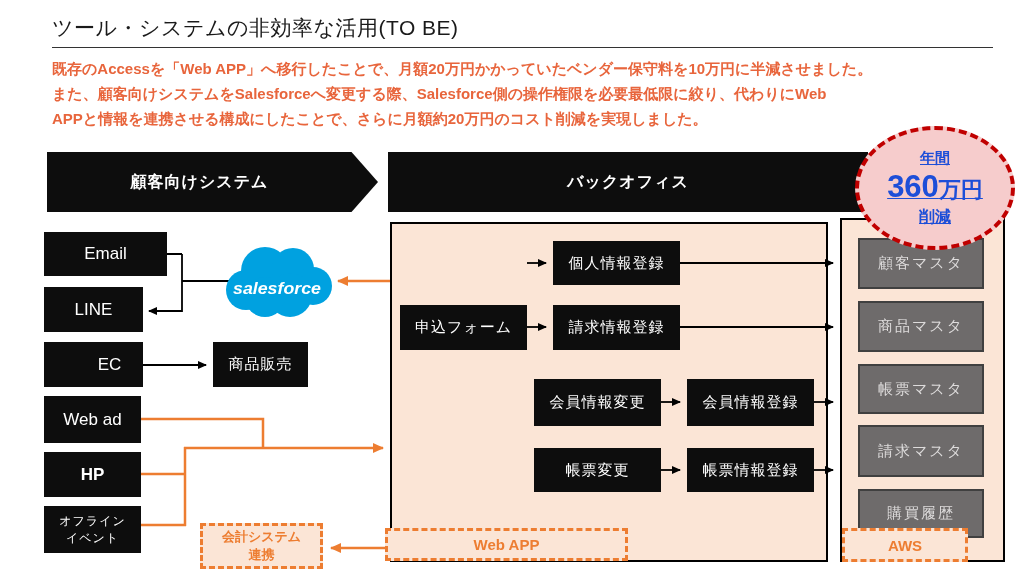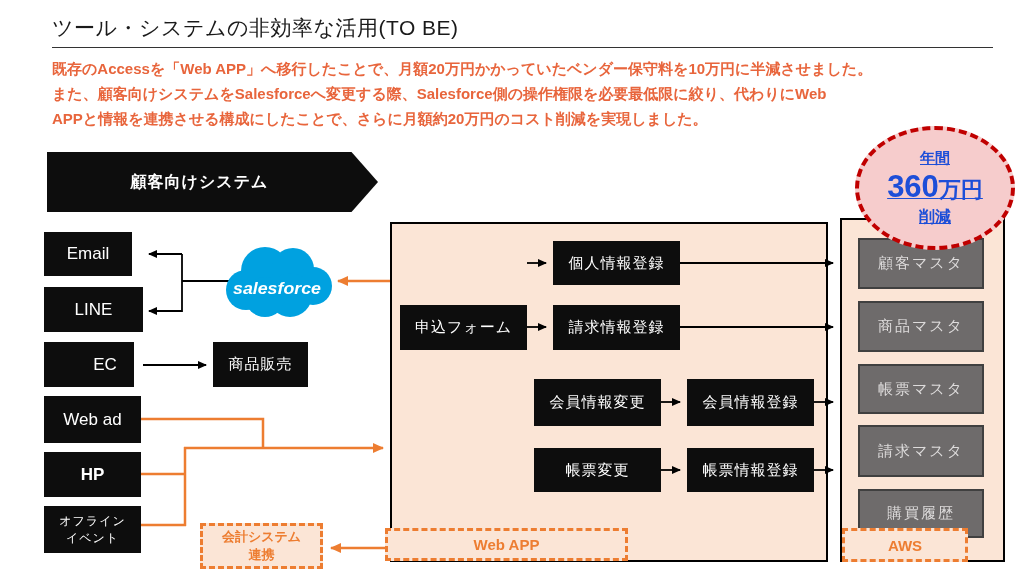--- a/index.html
+++ b/index.html
@@ -74,20 +74,21 @@
   <div class="abs" id="title">ツール・システムの非効率な活用(TO BE)</div>
   <div class="abs" id="title-rule"></div>
 
   <div class="abs" id="description">
     <div>既存のAccessを「Web APP」へ移行したことで、月額20万円かかっていたベンダー保守料を10万円に半減させました。</div>
     <div>また、顧客向けシステムをSalesforceへ変更する際、Salesforce側の操作権限を必要最低限に絞り、代わりにWeb</div>
     <div>APPと情報を連携させる構成にしたことで、さらに月額約20万円のコスト削減を実現しました。</div>
   </div>
 
   <div class="abs lane-header" id="lane-customer">顧客向けシステム</div>
+  <div class="abs lane-header" id="lane-backoffice">バックオフィス</div>
 
   <div class="abs" id="badge">
     <div class="u" id="badge-period">年間</div>
     <div class="u" id="badge-amount-row"><span id="badge-amount">360</span><span id="badge-unit">万円</span></div>
     <div class="u" id="badge-action">削減</div>
   </div>
 
   <div class="abs panel" id="panel-webapp"></div>
   <div class="abs panel" id="panel-db"></div>
 
@@ -119,23 +120,23 @@
       <line x1="390" y1="281" x2="338" y2="281" marker-end="url(#mo)"></line>
       <polyline points="141,419 263,419 263,448"></polyline>
       <line x1="141" y1="474" x2="186" y2="474"></line>
       <line x1="141" y1="525" x2="186" y2="525"></line>
       <line x1="185" y1="526" x2="185" y2="447"></line>
       <line x1="184" y1="448" x2="383" y2="448" marker-end="url(#mo)"></line>
       <line x1="390" y1="548" x2="331" y2="548" marker-end="url(#mo)"></line>
     </g>
   </svg>
 
-  <div class="abs blackbox channel" style="left:44px;top:232px;width:88px;height:44px;">Email</div>
+  <div class="abs blackbox channel" style="left:44px;top:232px;width:123px;height:44px;">Email</div>
   <div class="abs blackbox channel" style="left:44px;top:287px;width:99px;height:45px;">LINE</div>
-  <div class="abs blackbox channel" style="left:44px;top:342px;width:90px;height:45px;padding-left:32px;">EC</div>
+  <div class="abs blackbox channel" style="left:44px;top:342px;width:99px;height:45px;padding-left:32px;">EC</div>
   <div class="abs blackbox channel" style="left:44px;top:396px;width:97px;height:47px;">Web ad</div>
   <div class="abs blackbox channel" style="left:44px;top:452px;width:97px;height:45px;font-weight:bold;">HP</div>
   <div class="abs blackbox" style="left:44px;top:506px;width:97px;height:47px;font-size:12px;line-height:1.35;letter-spacing:1px;">
     <div>
         <div>オフライン</div>
         <div>イベント</div>
       </div>
   </div>
 
   <div class="abs blackbox jpbox" style="left:213px;top:342px;width:95px;height:45px;">商品販売</div>

